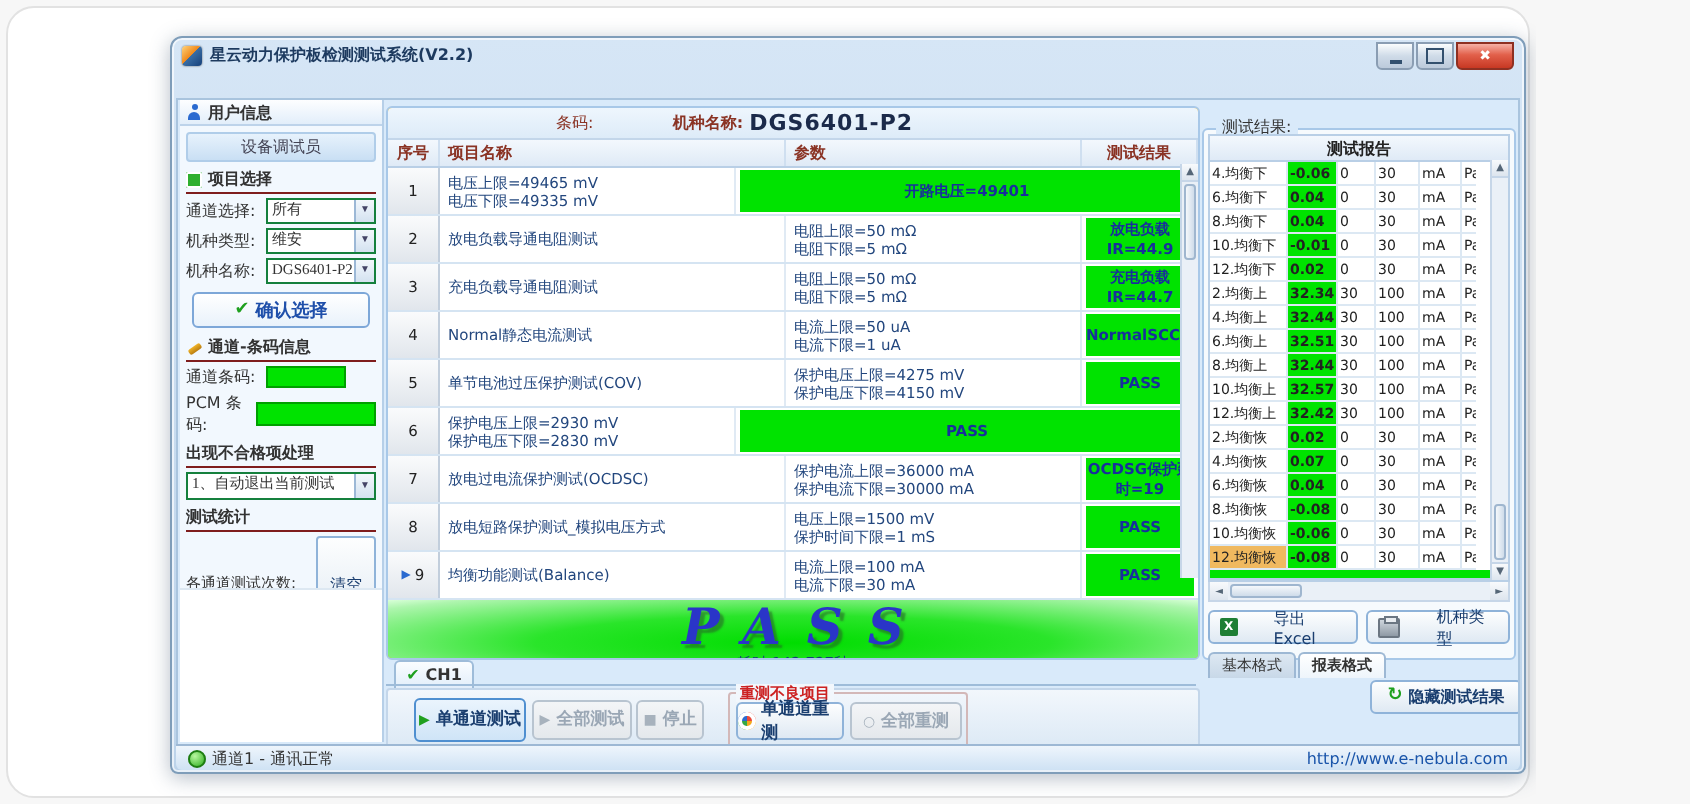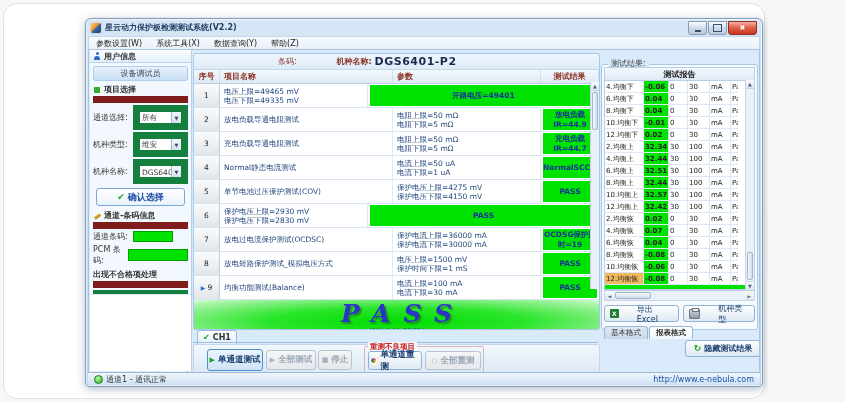--- a/index.html
+++ b/index.html
@@ -33,24 +33,24 @@
   .status-left{display:flex;align-items:center;gap:3px;color:#333;}
   .status-dot{width:7px;height:7px;border-radius:50%;background:radial-gradient(circle at 35% 30%,#b8f7a0,#2fae1f);border:1px solid #1d7d12;}
   .status-right{color:var(--link-blue);}
 
   
   .left-panel{position:absolute;left:1px;top:0;width:101px;bottom:1px;background:#f2f8fe;border-right:1px solid #b6cfe8;font-size:8px;color:#333;}
   .user-header{height:12px;display:flex;align-items:center;gap:3px;padding:0 3px;
     background:linear-gradient(#fdfeff,#e2eefa);border-bottom:1px solid #bdd3ea;font-weight:bold;}
   .operator-bar{margin:3px 3px 2px;height:13px;display:flex;align-items:center;justify-content:center;
     background:linear-gradient(#e7f2fc,#c9dff4);border:1px solid #b0cde9;border-radius:2px;color:#445;}
-  .sec-title{display:flex;align-items:center;gap:3px;margin:3px 3px 1px;padding-bottom:1px;font-weight:bold;border-bottom:7px solid #7f1d1d;}
+  .sec-title{display:flex;align-items:center;gap:3px;margin:3px 3px 1px;padding-bottom:1px;font-weight:bold;border-bottom:1px solid #7f1d1d;}
   .field-row{display:flex;align-items:center;gap:2px;margin:2px 3px;}
   .field-row .flabel{width:38px;flex:none;}
-  .select{flex:1;height:11px;background:#fff;border:7px solid #15803d;display:flex;align-items:flex-end;position:relative;padding-left:2px;font-size:7.5px;overflow:hidden;white-space:nowrap;}
+  .select{flex:1;height:11px;background:#fff;border:1px solid #15803d;display:flex;align-items:flex-start;position:relative;padding-left:2px;font-size:7.5px;overflow:hidden;white-space:nowrap;font-family:Liberation Serif, serif;}
   .select .arrow{position:absolute;right:0;top:0;bottom:0;width:9px;background:linear-gradient(#f2f7fc,#d4e2f0);border-left:1px solid #9cb8d6;font-size:5px;display:flex;align-items:center;justify-content:center;color:#446;}
   .confirm-btn{margin:4px 6px;height:16px;display:flex;align-items:center;justify-content:center;gap:3px;
     background:linear-gradient(#ffffff,#e9f2fb);border:1px solid #7da7d8;border-radius:3px;color:#1f4faa;font-weight:bold;font-size:9px;}
   .check{color:#1fa01f;font-weight:bold;}
   .green-input{height:9px;background:var(--pass-green);border:1px solid #00a000;}
   .stats-count{display:flex;align-items:center;justify-content:space-between;margin:2px 3px;}
   .mini-btn{height:12px;padding:17px 6px;font-size:8px;display:flex;align-items:center;
     background:linear-gradient(#fdfefe,#dfe9f3);border:1px solid #8fb3d9;border-radius:2px;color:#1a3e6f;}
   .stats-table{margin:1px 2px;border:1px solid #b9cfe6;background:#fff;}
   .stats-row{display:flex;}
@@ -173,26 +173,20 @@
           <span class="glyph-min"></span>
         </div>
       <div class="wbtn">
           <span class="glyph-max"></span>
         </div>
       <div class="wbtn close">
           <span>✖</span>
         </div>
     </div>
 
-    <div class="menubar" id="menubar">
-        <div class="menu-item">参数设置(W)</div>
-        <div class="menu-item">系统工具(X)</div>
-        <div class="menu-item">数据查询(Y)</div>
-        <div class="menu-item">帮助(Z)</div>
-      </div>
 
     <div class="client">
 
       <div class="left-panel">
         <div class="user-header">
           <span class="person-icon"></span>
           <span>用户信息</span>
         </div>
         <div class="operator-bar">设备调试员</div>
 

